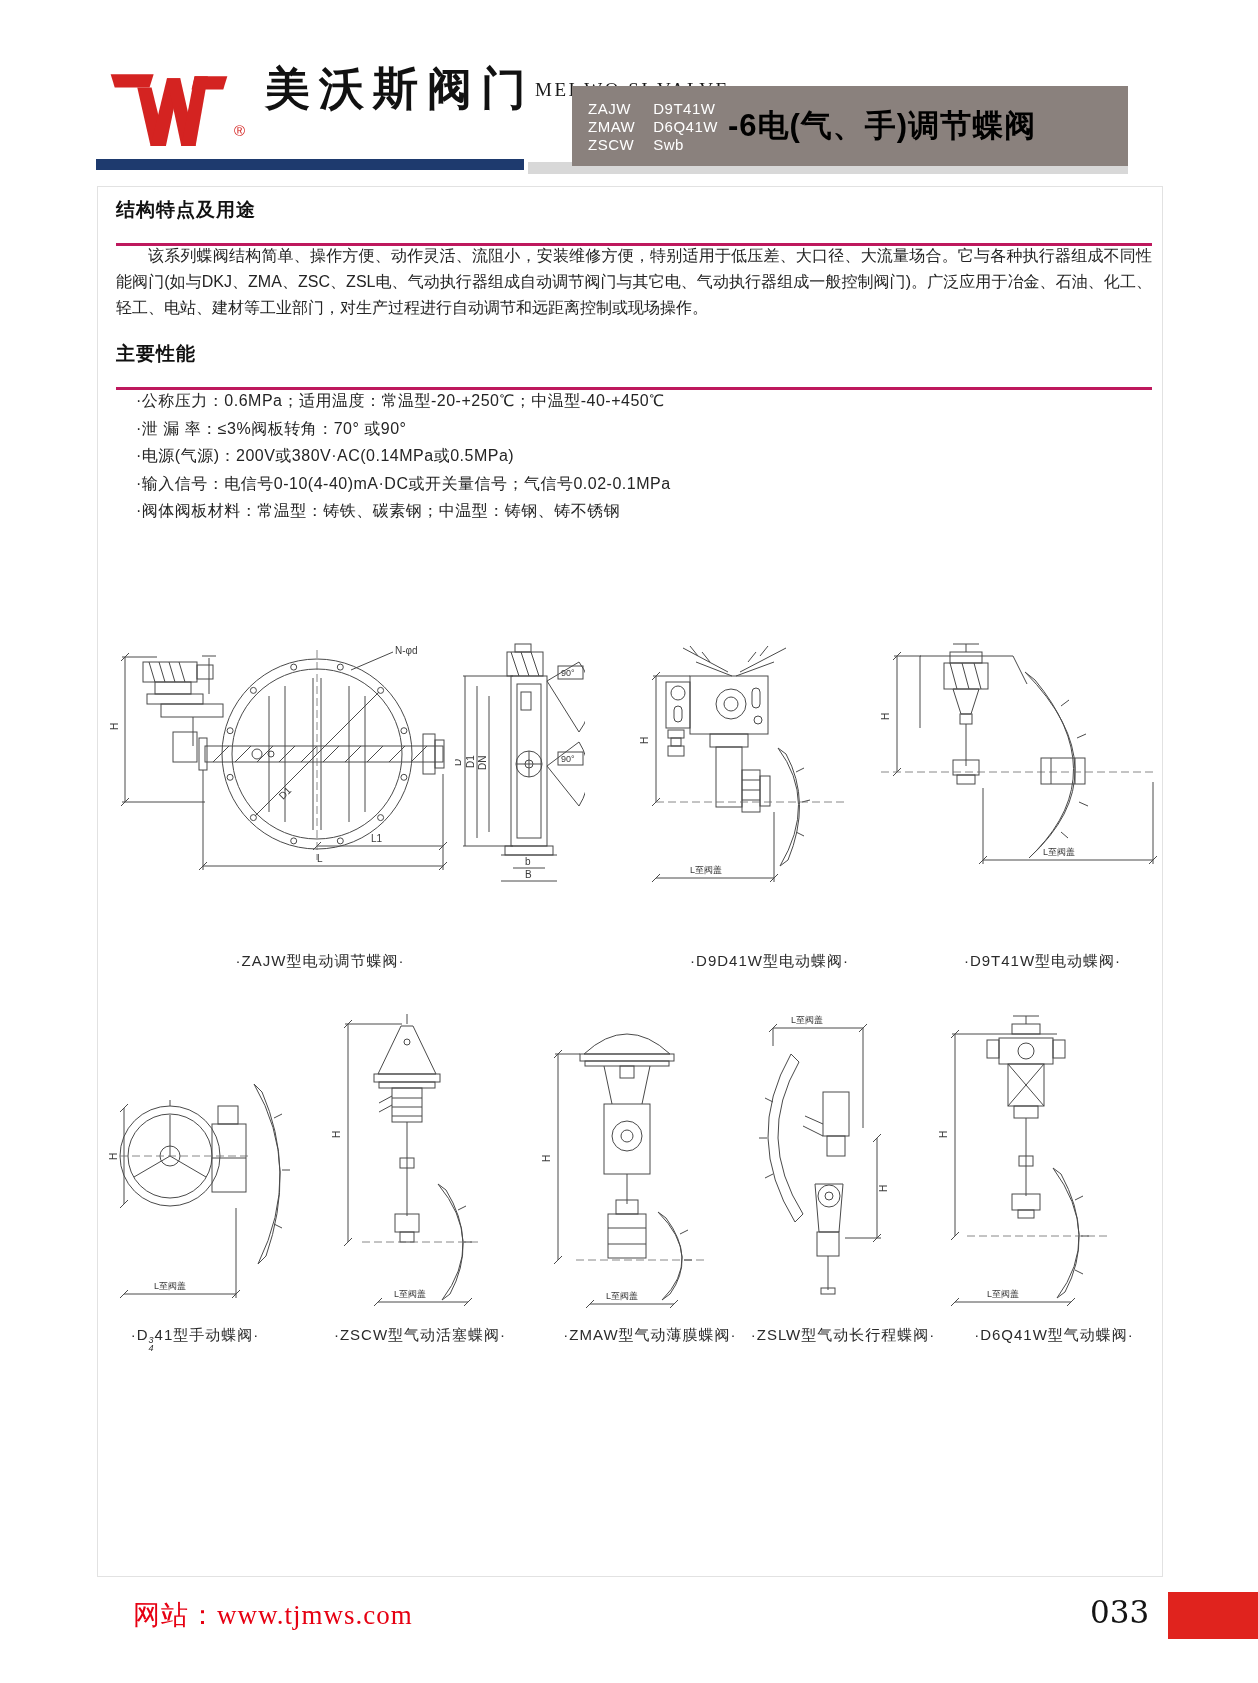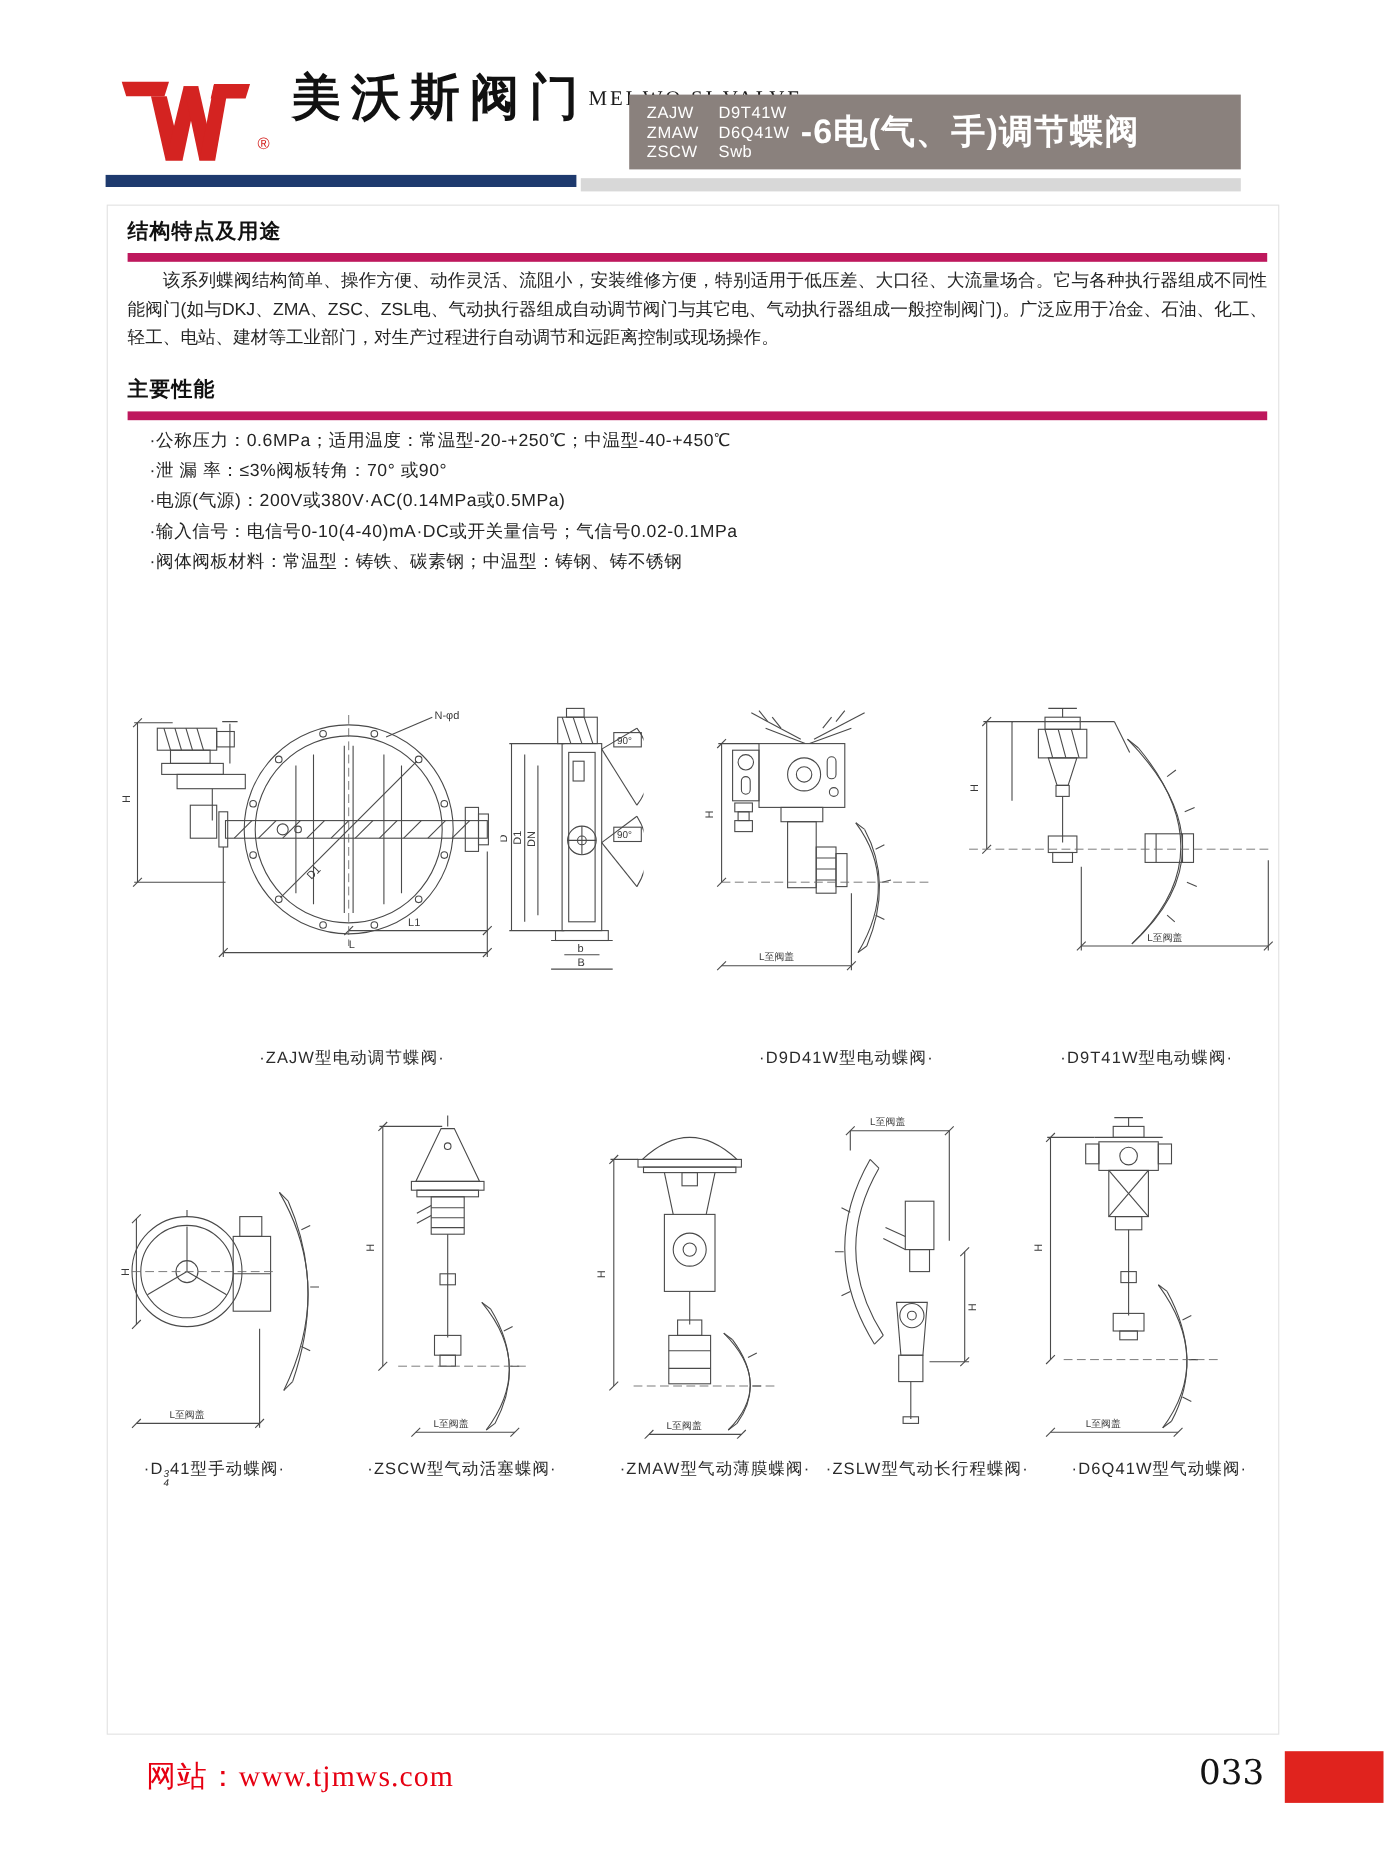--- a/index.html
+++ b/index.html
@@ -9,28 +9,28 @@
   .logo{position:absolute;left:106px;top:64px;display:flex;align-items:flex-start;}
   .logo-mark{width:126px;height:86px;}
   .reg{font-size:15px;color:#d42321;margin:58px 6px 0 2px;}
   .logo-names{display:flex;flex-direction:row;align-items:center;margin-left:14px;}
   .logo-cn{font-family:"DejaVu Serif",serif;font-weight:700;font-size:45px;letter-spacing:9px;
            color:#111;line-height:1.1;white-space:nowrap;}
   .logo-en{font-family:"Liberation Serif",serif;font-size:19px;letter-spacing:2.5px;color:#1a1a1a;
            margin-top:2px;white-space:nowrap;}
   .navy-bar{position:absolute;left:96px;top:159px;width:428px;height:11px;background:#1e3a6e;}
   .grey-strip{position:absolute;left:528px;top:162px;width:600px;height:12px;background:#d8d8d8;}
-  .banner{position:absolute;left:572px;top:86px;width:556px;height:68px;background:#8a817d;
+  .banner{position:absolute;left:572px;top:86px;width:556px;height:80px;background:#8a817d;
           display:flex;align-items:center;padding-left:16px;box-sizing:border-box;}
   .banner-models{display:grid;grid-template-columns:auto auto;column-gap:18px;row-gap:1px;
                  font-size:15px;line-height:17px;color:#fff;letter-spacing:0.5px;}
-  .banner-title{font-size:31px;font-weight:700;color:#ffffff;margin-left:10px;white-space:nowrap;letter-spacing:1px;}
+  .banner-title{font-size:31px;font-weight:700;color:#000000;margin-left:10px;white-space:nowrap;letter-spacing:1px;}
   
   .frame{position:absolute;left:97px;top:186px;width:1064px;height:1389px;border:1px solid #e2e2e2;}
-  .sec-head{position:absolute;left:116px;width:1036px;border-bottom:8px solid #be185d;padding-bottom:7px;}
+  .sec-head{position:absolute;left:116px;width:1036px;border-bottom:3px solid #be185d;padding-bottom:20px;}
   .sec-head h2{margin:0;font-size:19px;font-weight:700;color:#111;letter-spacing:1px;display:inline;}
   .para{position:absolute;left:116px;top:243px;width:1036px;font-size:16px;line-height:26px;
         color:#242424;text-align:justify;text-indent:2em;margin:0;}
   .perf{position:absolute;left:116px;top:387px;width:1036px;margin:0;padding:0;list-style:none;}
   .perf li{font-size:16px;line-height:27.5px;color:#242424;letter-spacing:0.5px;margin-left:20px;}
   
   .fig{position:absolute;}
   .fig svg{display:block;}
   svg .ln{fill:none;stroke:#4a4a4a;stroke-width:1;}
   svg .cl{fill:none;stroke:#6a6a6a;stroke-width:0.8;stroke-dasharray:8 4;}

